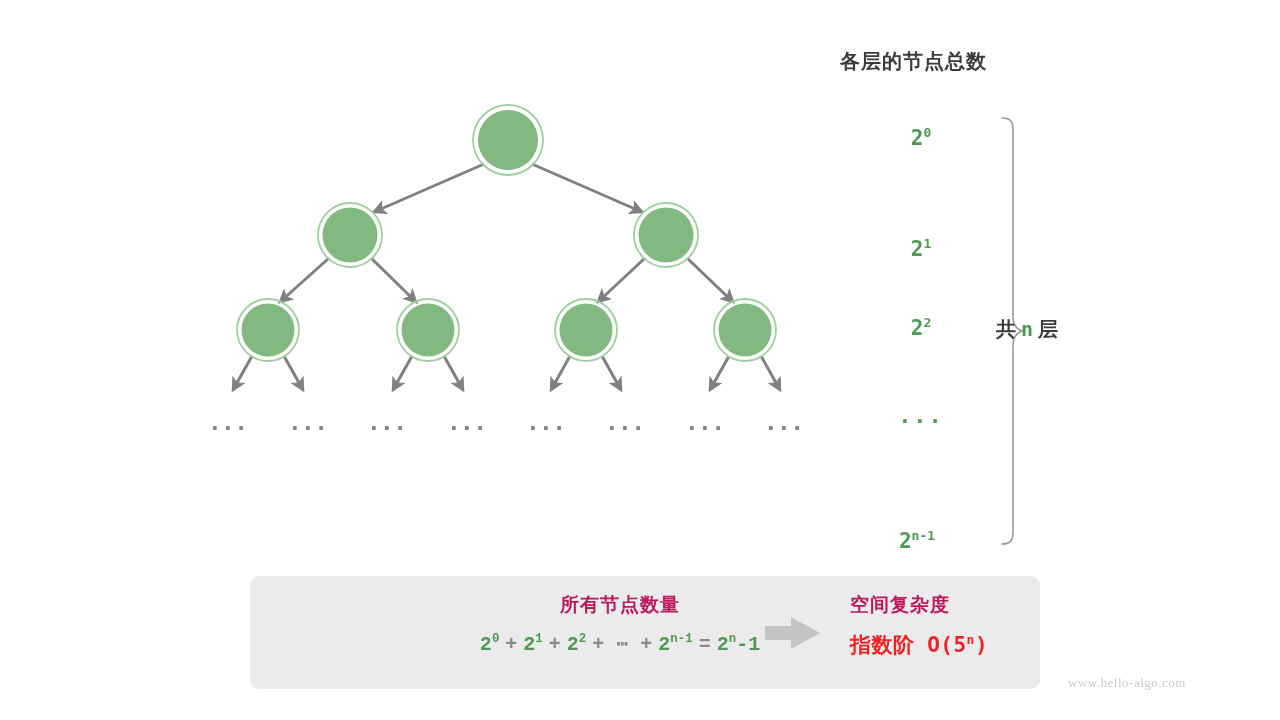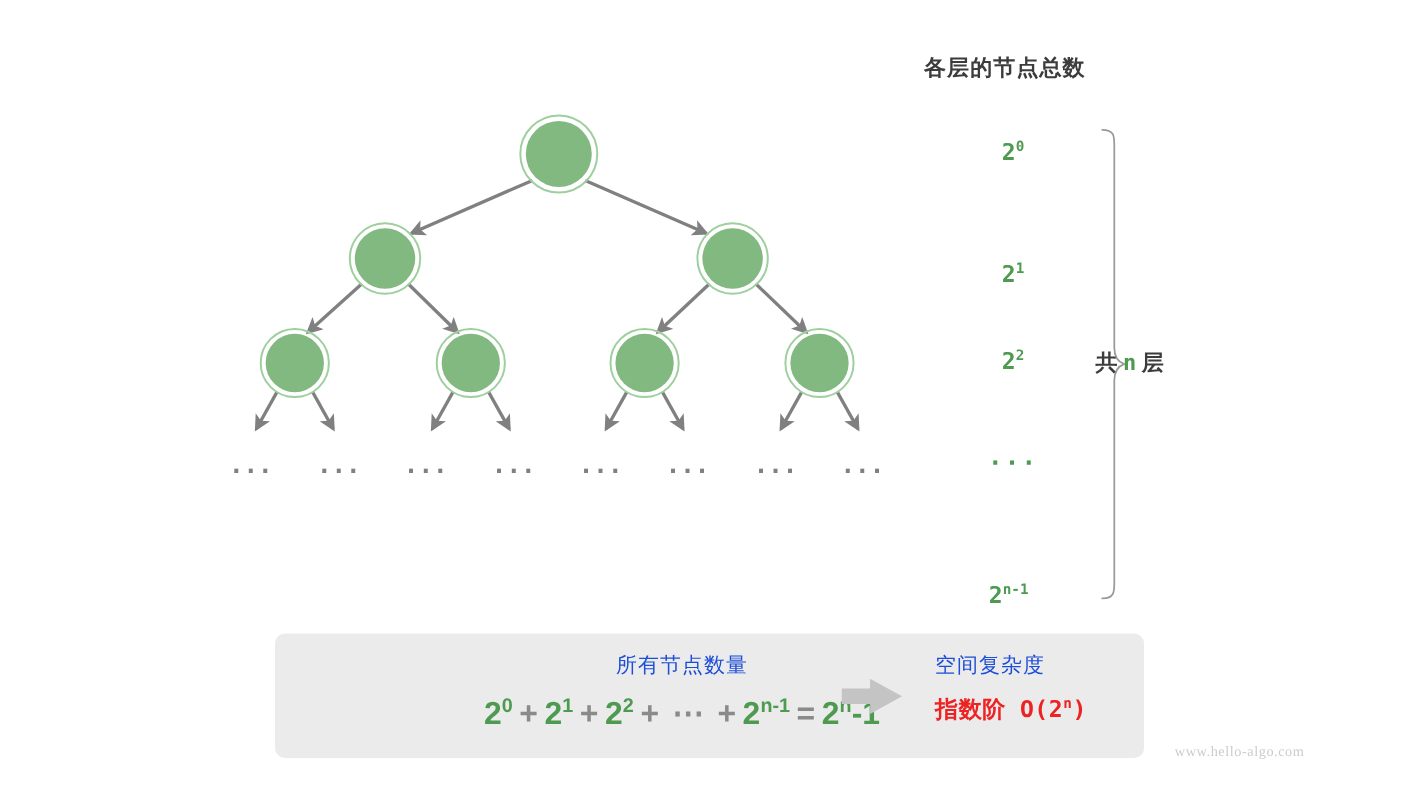--- a/index.html
+++ b/index.html
@@ -96,29 +96,29 @@
   }
   .summary-left {
     position: absolute;
     left: 0px;
     top: 16px;
     width: 740px;
     text-align: center;
   }
   .summary-head {
     font-size: 19px;
-    font-weight: 400;
-    color: #1d4ed8;
+    font-weight: 700;
+    color: #be185d;
     letter-spacing: 1px;
     white-space: nowrap;
   }
   .formula {
     margin-top: 13px;
-    font-family: Liberation Sans, sans-serif;
-    font-size: 29px;
+    font-family: Liberation Mono, monospace;
+    font-size: 20px;
     font-weight: 700;
     color: #4e9a51;
     white-space: nowrap;
   }
   .formula .op {
     color: #8a8a8a;
     padding: 0 6px;
     font-weight: 700;
   }
   .formula sup {
@@ -291,20 +291,20 @@
       </div>
     </div>
 
     <svg class="arrow-right" viewBox="0 0 56 34">
       <path d="M0,10 L26,10 L26,1 L55,17 L26,33 L26,24 L0,24 Z" fill="#c4c4c4"></path>
     </svg>
 
     <div class="summary-right">
       <div class="summary-head">空间复杂度</div>
       <div class="complexity">
-        <span>指数阶</span>&nbsp;&nbsp;<span class="mono"><span>O(2</span><sup>n</sup><span>)</span></span>
+        <span>指数阶</span>&nbsp;&nbsp;<span class="mono"><span>O(5</span><sup>n</sup><span>)</span></span>
       </div>
     </div>
   </div>
 
   <div class="watermark">www.hello-algo.com</div>
 
 </div>
 
 </body></html>

